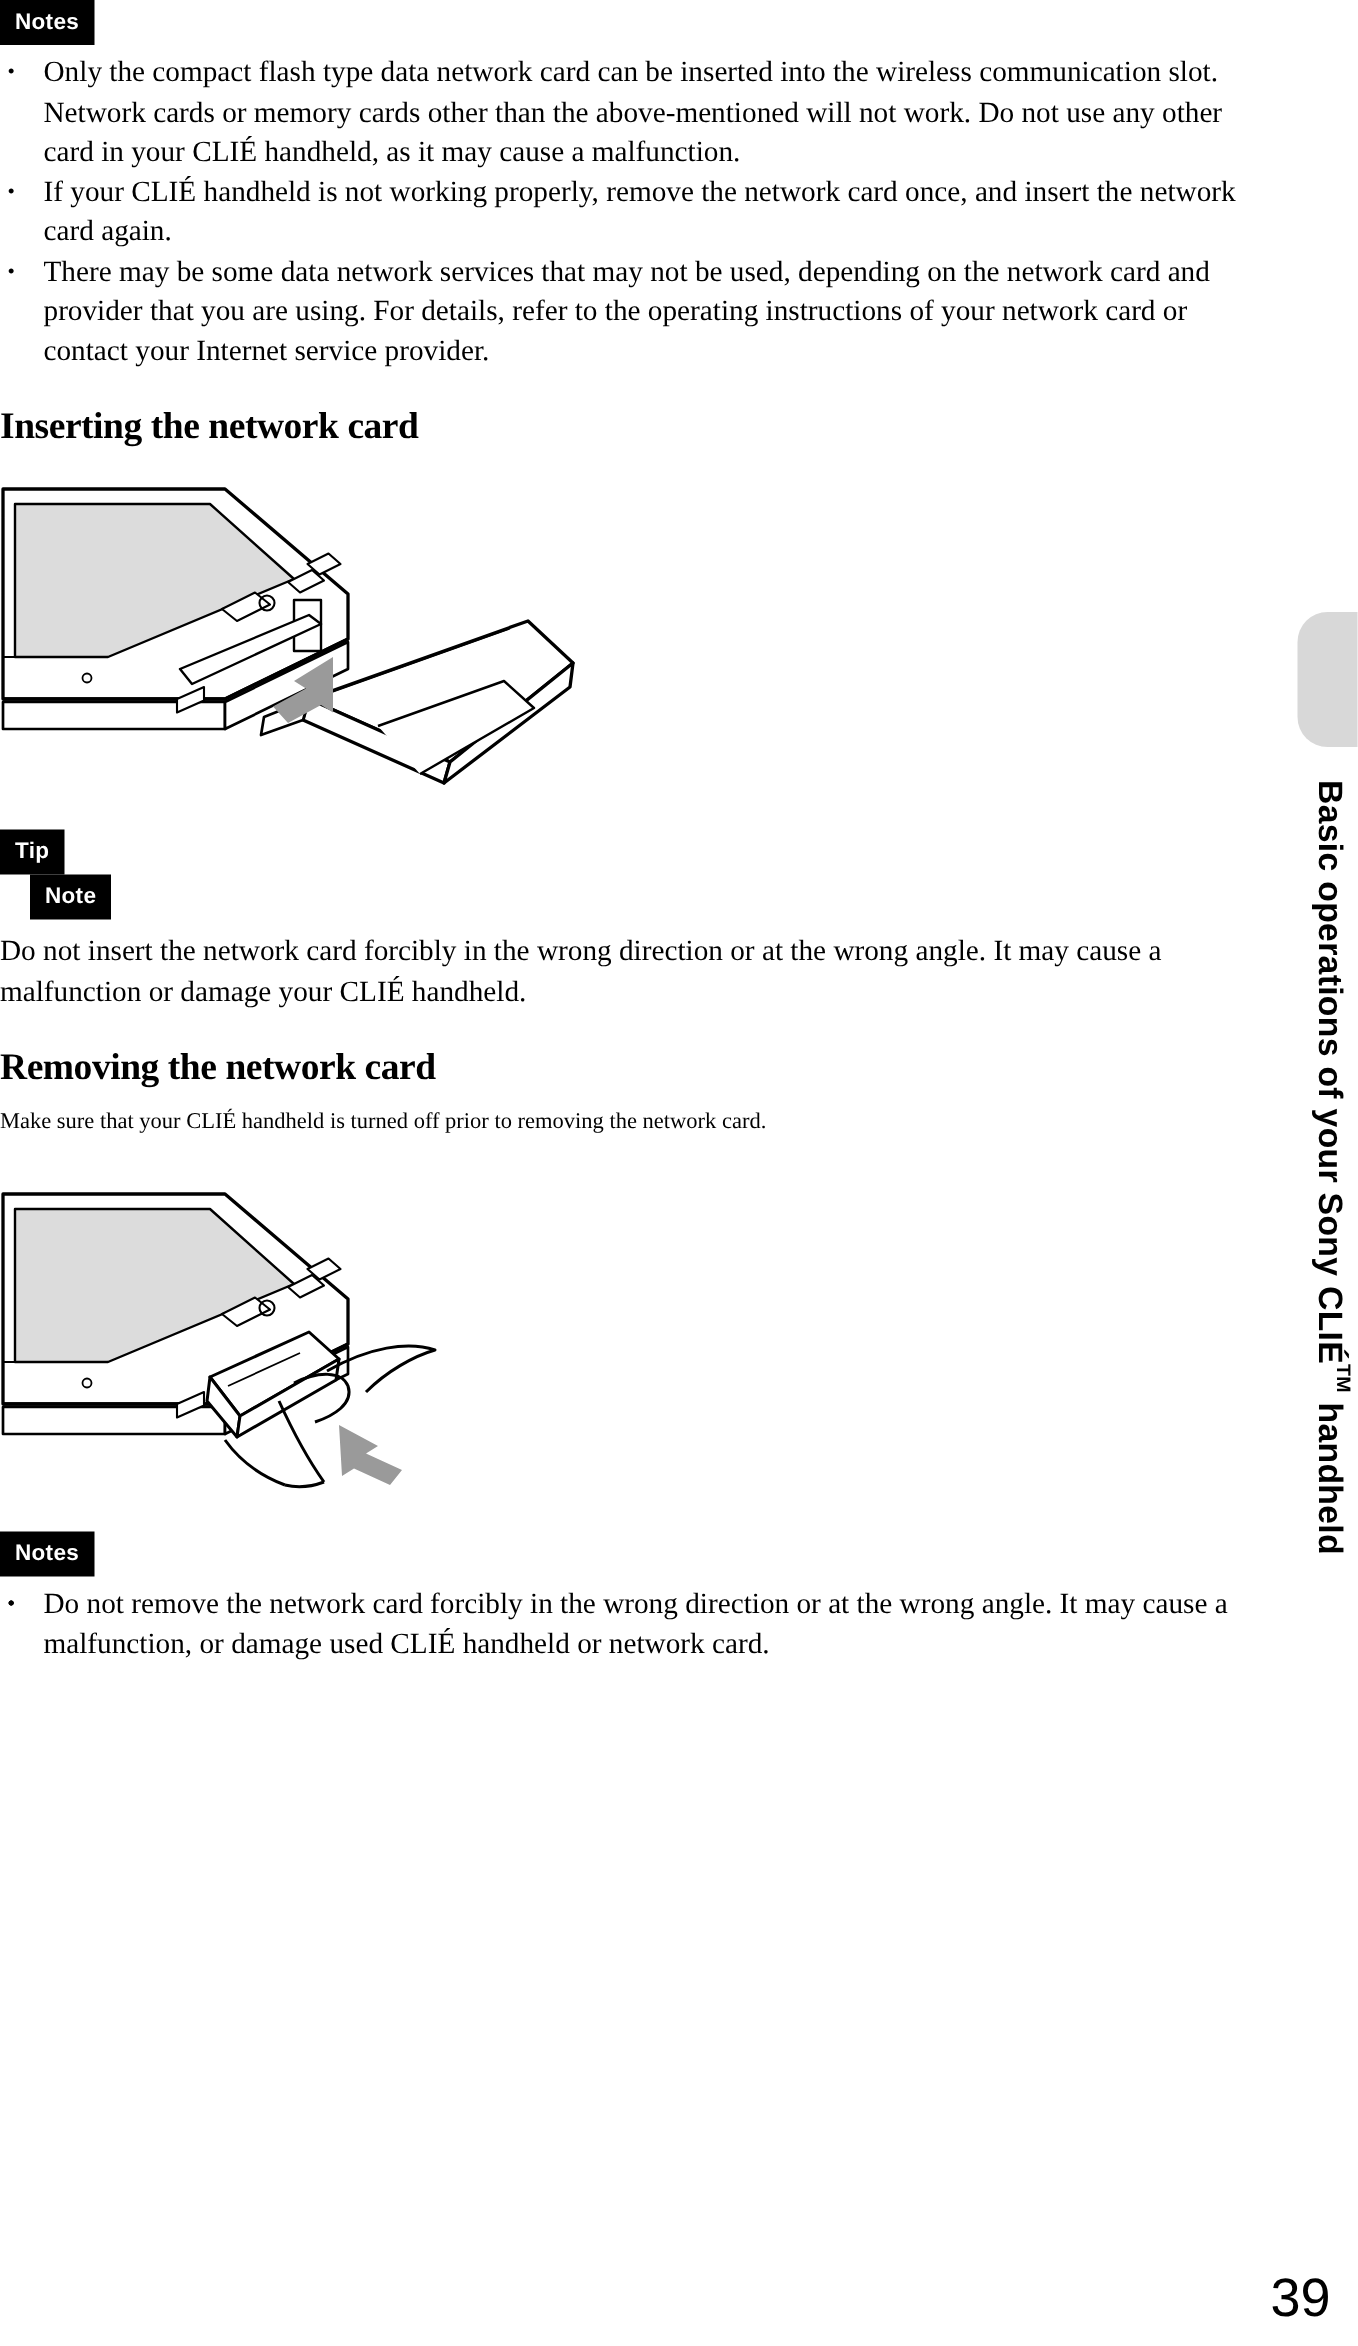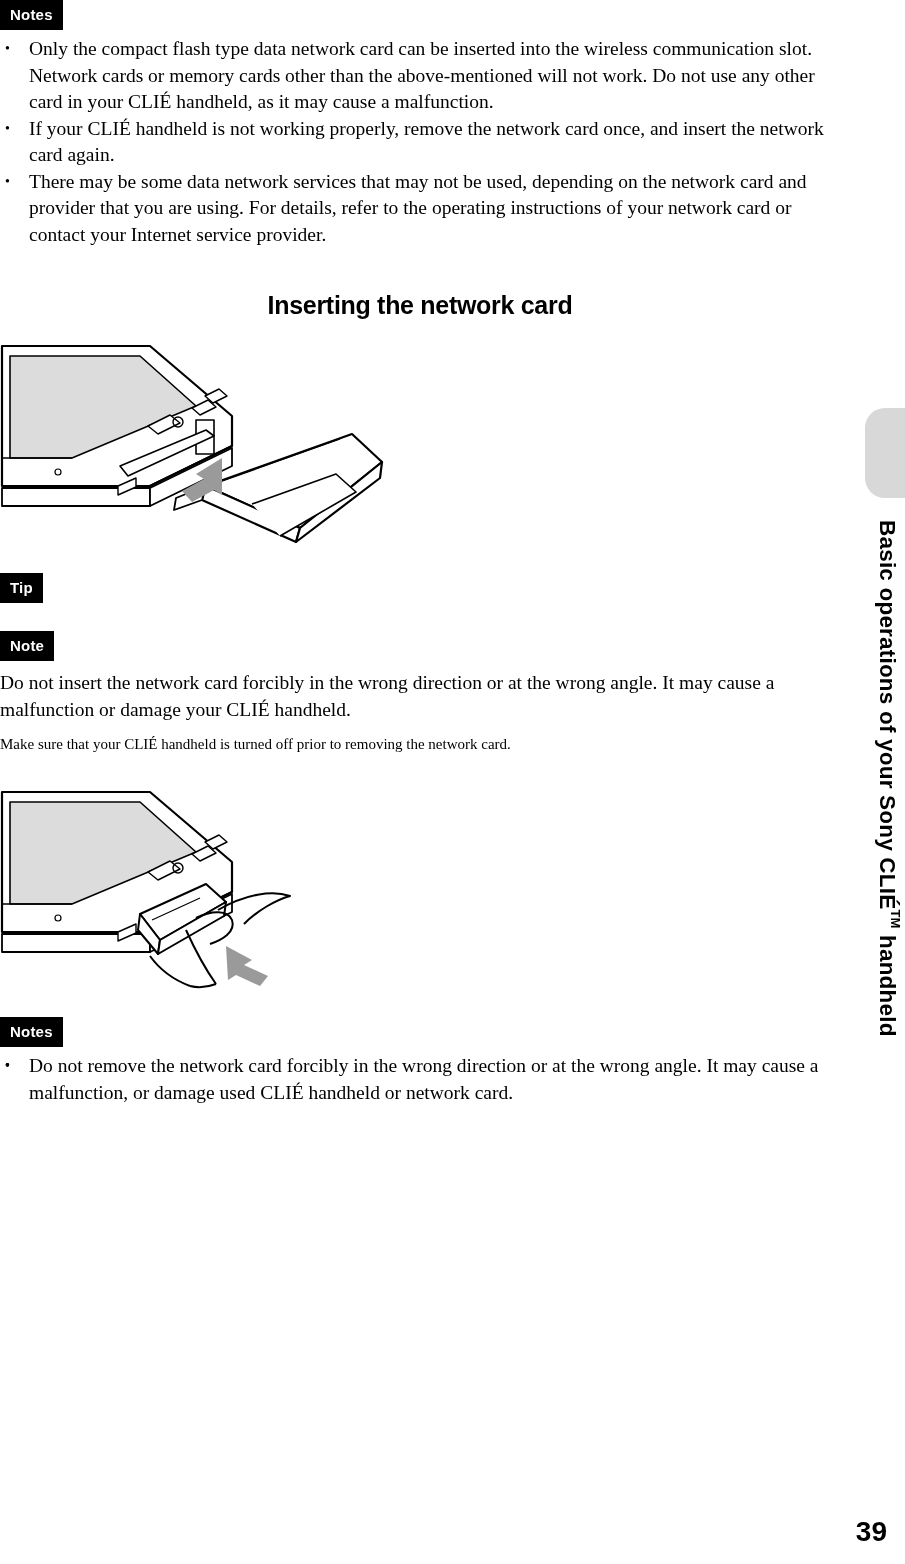--- a/index.html
+++ b/index.html
@@ -59,27 +59,26 @@
     top: 0px;
     font-size: 14px;
     line-height: 26.5px;
   }
   p.body {
     font-size: 19.5px;
     line-height: 26.5px;
     margin: 9px 0 0 0;
   }
   h2.section {
-    font-family: Liberation Sans, sans-serif;
+    font-family: Liberation Serif, serif;
     font-weight: bold;
     font-size: 25px;
     line-height: 30px;
-    margin: 42px 0 0 0;
+    margin: 22px 0 0 0;
     letter-spacing: -0.3px;
-    text-align: center;
   }
   .fig {
     margin-top: 18px;
   }
   
   .side-tab {
     position: absolute;
     right: 0px;
     top: 408px;
     width: 40px;
@@ -106,22 +105,22 @@
   .side-title .tm {
     font-size: 13px;
     vertical-align: super;
   }
   
   .page-number {
     position: absolute;
     right: 18px;
     bottom: 16px;
     font-family: "Liberation Sans", sans-serif;
-    font-weight: bold;
-    font-size: 28px;
+    font-weight: normal;
+    font-size: 36px;
     line-height: 32px;
   }
   .figure-svg { display: block; }
 </style>
 </head>
 <body>
 
 <div class="page">
 
   <div class="content">
@@ -183,25 +182,26 @@
         <g fill="#9a9a9a" stroke="none">
           <path d="M222 120 L196 136 L204 141 L182 153 L192 164 L214 152 L222 157 Z"></path>
         </g>
       </svg>
     </div>
 
     <div class="label-wrap" style="">
       <span class="label-box">Tip</span>
     </div>
 
-    <div class="label-wrap" style="margin-top:28px;">
+    <div class="label-wrap" style="padding-left:20px;">
       <span class="label-box">Note</span>
     </div>
     <p class="body">Do not insert the network card forcibly in the wrong direction or at the wrong angle. It may cause a malfunction or damage your CLIÉ handheld.</p>
 
+    <h2 class="section">Removing the network card</h2>
     <p class="body" style="font-size:15px; line-height:31px; margin-top:6px;">Make sure that your CLIÉ handheld is turned off prior to removing the network card.</p>
 
     <div class="fig" style="margin-top:24px;">
       <svg class="figure-svg" width="330" height="215" viewBox="0 0 330 215" xmlns="http://www.w3.org/2000/svg">
         <g fill="none" stroke="#000" stroke-width="2.2" stroke-linejoin="round">
           <path d="M2 8 L150 8 L232 78 L232 108 L150 148 L2 148 Z" fill="#ffffff"></path>
           <path d="M10 18 L140 18 L196 68 L72 120 L10 120 Z" fill="#dcdcdc" stroke="#000" stroke-width="1.6"></path>
           <path d="M2 148 L150 148 L232 108" stroke-width="2.2"></path>
           <path d="M2 120 L72 120" stroke-width="1.4"></path>
           <path d="M2 150 L150 150 L150 168 L2 168 Z" fill="#ffffff" stroke-width="1.8"></path>

